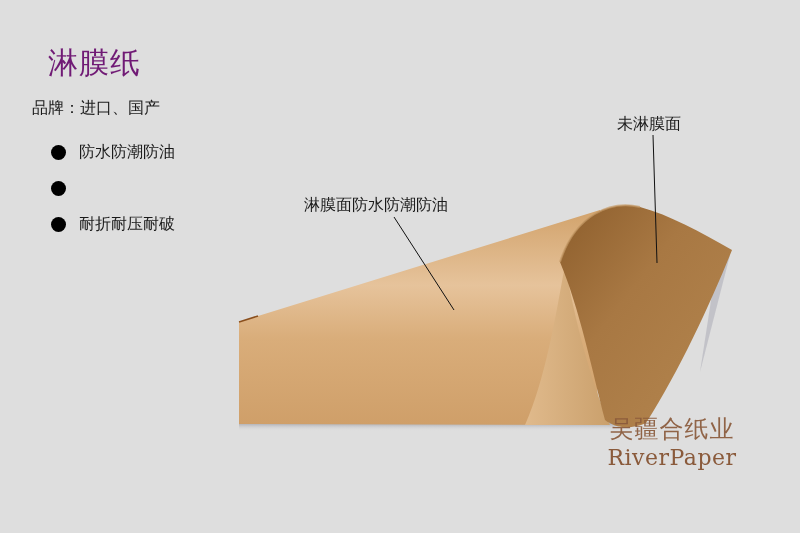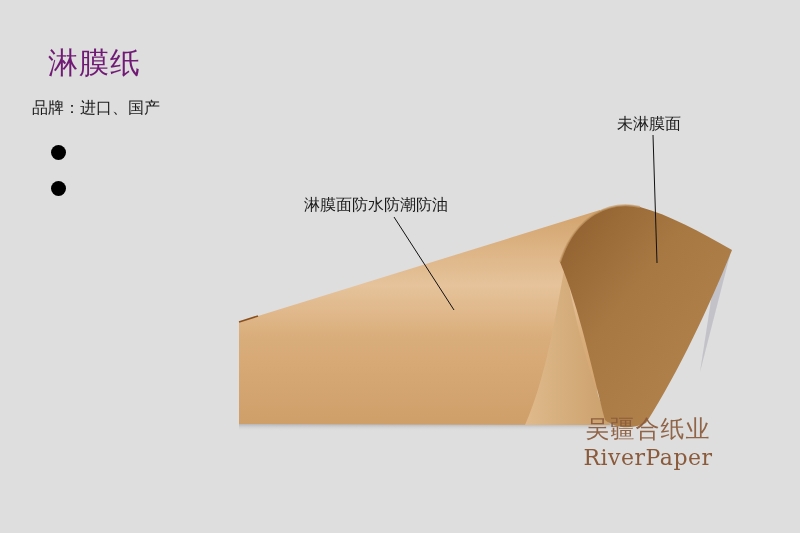--- a/index.html
+++ b/index.html
@@ -28,21 +28,21 @@
       width: 15px; height: 15px; border-radius: 50%;
       background: #000; margin-left: 3px; margin-right: 13px; flex: 0 0 auto;
     }
     .photo { position: absolute; left: 0; top: 0; width: 800px; height: 533px; }
     .callout {
       position: absolute; font-size: 16px; line-height: 20px; color: #1a1a1a; white-space: nowrap;
     }
     .callout-1 { left: 304px; top: 195px; }
     .callout-2 { left: 617px; top: 114px; }
     .watermark {
-      position: absolute; left: 568px; top: 415px; width: 160px;
+      position: absolute; left: 592px; top: 415px; width: 160px;
       text-align: center; color: #8a5a3b;
       font-family: "DejaVu Serif", "Liberation Serif", serif;
     }
     .watermark .cn { font-size: 24px; line-height: 28px; letter-spacing: 1px; opacity: 0.92; }
     .watermark .en { font-size: 22px; line-height: 26px; margin-top: 2px; letter-spacing: 0.5px; }
   </style>
 </head>
 <body>
 
 <svg class="photo" viewBox="0 0 800 533" xmlns="http://www.w3.org/2000/svg">
@@ -82,23 +82,28 @@
   <line x1="394" y1="217" x2="454" y2="310" stroke="#111" stroke-width="1"></line>
   <line x1="653" y1="135" x2="657" y2="263" stroke="#111" stroke-width="1"></line>
 </svg>
 
 <div class="title">淋膜纸</div>
 <div class="brand">品牌：进口、国产</div>
 
 <ul class="features">
   <li class="feature">
     <span class="bullet"></span>
+    <span>防水防潮防油</span>
   </li>
   <li class="feature">
     <span class="bullet"></span>
+  </li>
+  <li class="feature">
+    <span class="bullet"></span>
+    <span>耐折耐压耐破</span>
   </li>
 </ul>
 
 <div class="callout callout-1">淋膜面防水防潮防油</div>
 <div class="callout callout-2">未淋膜面</div>
 
 <div class="watermark">
   <div class="cn">吴疆合纸业</div>
   <div class="en">RiverPaper</div>
 </div>

